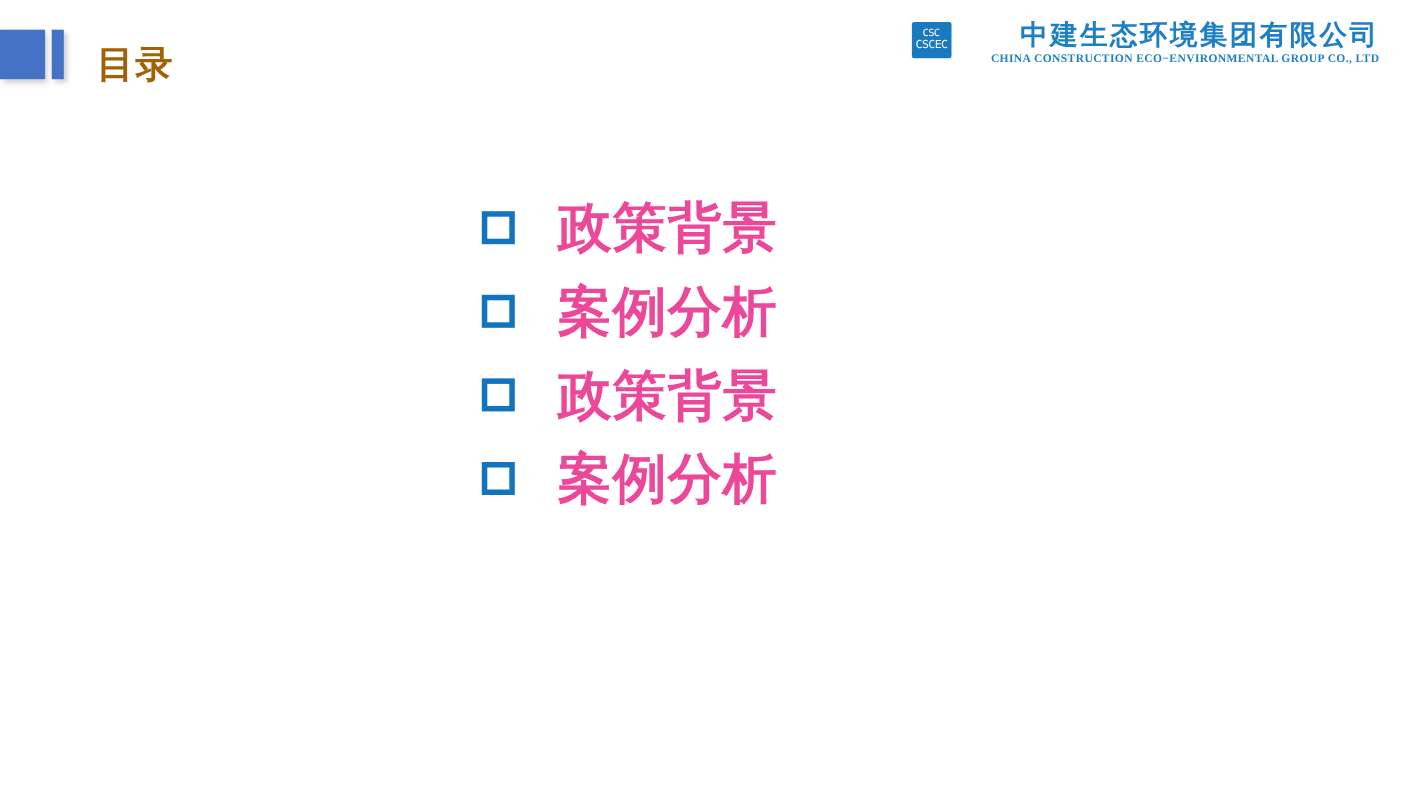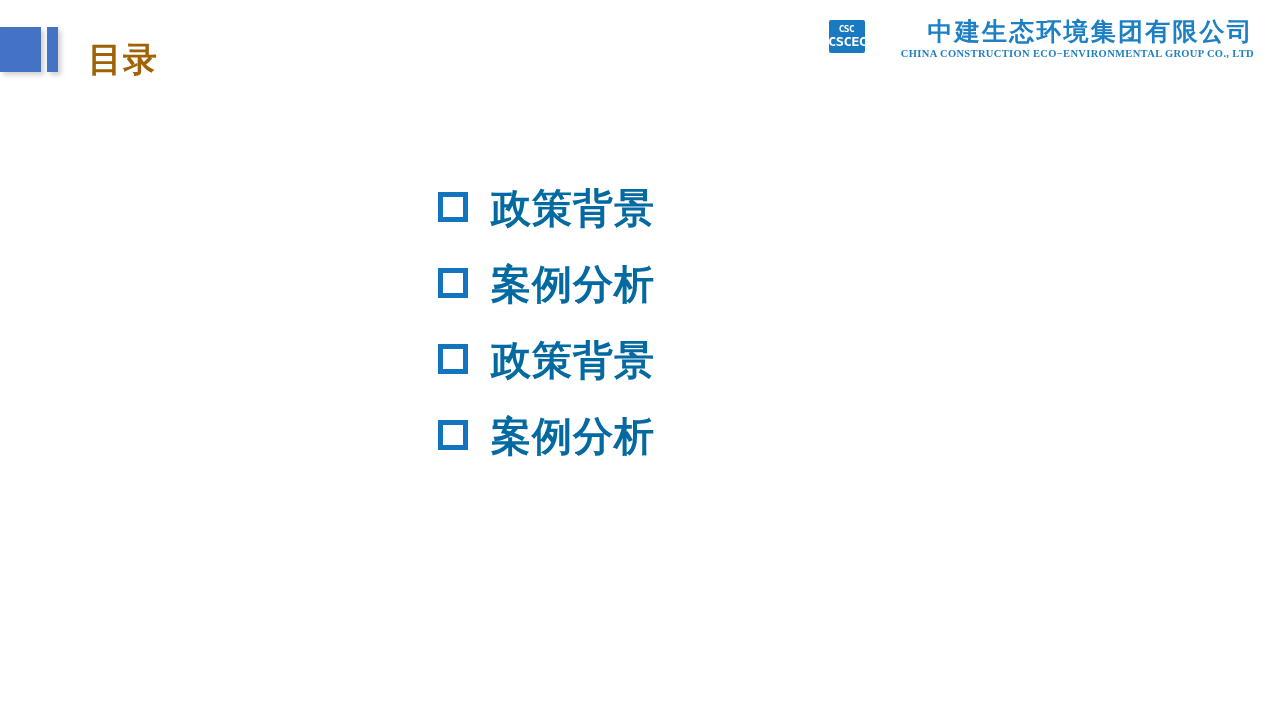--- a/index.html
+++ b/index.html
@@ -80,27 +80,27 @@
     flex-direction: column;
     align-items: center;
     justify-content: center;
     flex: none;
     margin-top: 2px;
     overflow: hidden;
   }
   .logo-mark-row {
     color: #ffffff;
     font-family: "DejaVu Sans Mono", monospace;
-    font-weight: bold;
+    font-weight: normal;
     line-height: 1;
     letter-spacing: -0.5px;
     transform: scaleX(1.05);
   }
   .logo-mark-row.r1 { font-size: 9px; }
-  .logo-mark-row.r2 { font-size: 13px; margin-top: 1px; }
+  .logo-mark-row.r2 { font-size: 10px; margin-top: 1px; }
 
   .logo-text {
     margin-left: 12px;
     display: flex;
     flex-direction: column;
     align-items: flex-end;
   }
   .logo-cn {
     font-size: 25px;
     font-weight: bold;
@@ -137,24 +137,24 @@
   .agenda-bullet {
     width: 20px;
     height: 20px;
     border: 5px solid #1274bc;
     background: #ffffff;
     flex: none;
     box-sizing: content-box;
     margin-top: -2px;
   }
   .agenda-label {
-    margin-left: 23px;
-    font-size: 40px;
-    font-weight: bold;
-    color: #0369a1;
+    margin-left: 39px;
+    font-size: 49px;
+    font-weight: bold;
+    color: #ec4899;
     letter-spacing: 1px;
     line-height: 50px;
     white-space: nowrap;
     font-family: "DejaVu Sans", sans-serif;
   }
 </style>
 </head>
 <body>
 
 <div class="slide">

